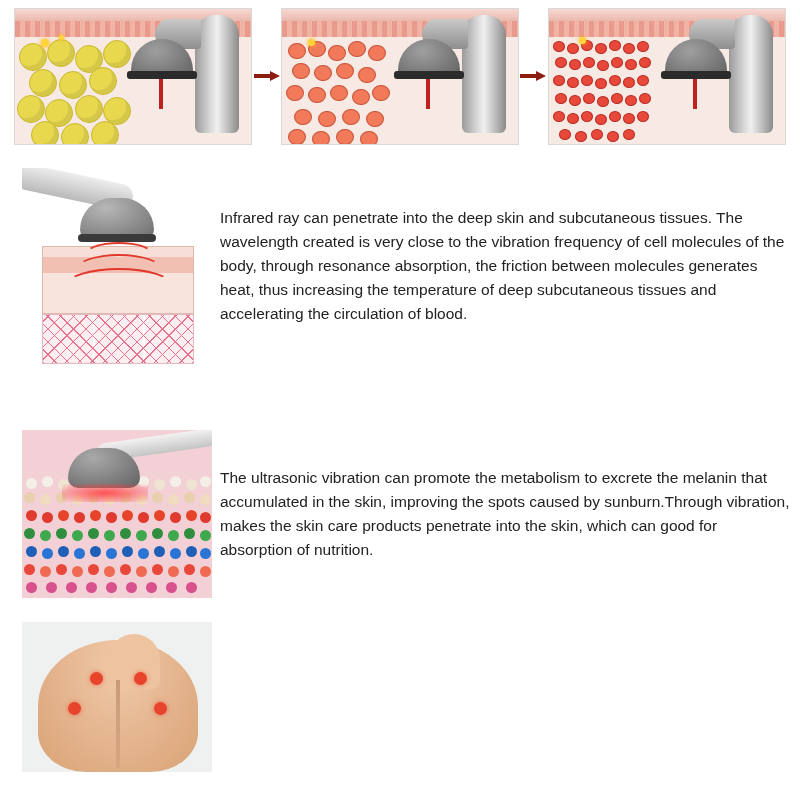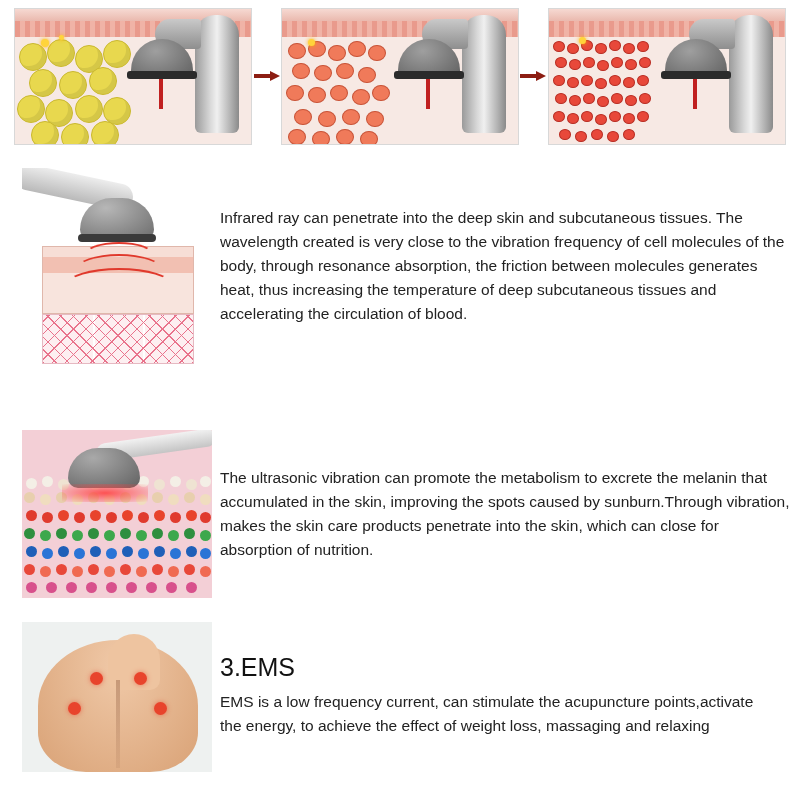--- a/index.html
+++ b/index.html
@@ -532,33 +532,29 @@
       <div class="s2-dot" style="left:104px; top:106px; background:#d8508c;"></div>
       <div class="s2-dot" style="left:124px; top:106px; background:#d8508c;"></div>
       <div class="s2-dot" style="left:144px; top:106px; background:#d8508c;"></div>
       <div class="s2-dot" style="left:164px; top:106px; background:#d8508c;"></div>
     </div>
     <div class="s2-dev-arm"></div>
     <div class="s2-dev-head"></div>
     <div class="s2-glow"></div>
   </div>
   <div class="sec-body" style="left:206px; top:36px; width:570px;">
-    <p class="sec-text">The ultrasonic vibration can promote the metabolism to excrete the melanin that accumulated in the skin, improving the spots caused by sunburn.Through vibration, makes the skin care products penetrate into the skin, which can close for absorption of nutrition.</p>
+    <p class="sec-text">The ultrasonic vibration can promote the metabolism to excrete the melanin that accumulated in the skin, improving the spots caused by sunburn.Through vibration, makes the skin care products penetrate into the skin, which can good for absorption of nutrition.</p>
   </div>
 </div>
 
 <div class="section" style="top:622px; height:160px;">
   <div class="sec-img s3img">
     <div class="s3-bg"></div>
     <div class="s3-back">
       <div class="s3-neck"></div>
       <div class="s3-spine"></div>
       <div class="s3-point" style="left:52px; top:32px;"></div>
       <div class="s3-point" style="left:96px; top:32px;"></div>
       <div class="s3-point" style="left:30px; top:62px;"></div>
       <div class="s3-point" style="left:116px; top:62px;"></div>
     </div>
   </div>
-  <div class="sec-body" style="left:206px; top:30px; width:540px;">
-    <h2 class="sec-title">3.EMS</h2>
-    <p class="sec-text">EMS is a low frequency current, can stimulate the acupuncture points,activate the energy, to achieve the effect of weight loss, massaging and relaxing</p>
-  </div>
 </div>
 
 </body></html>

